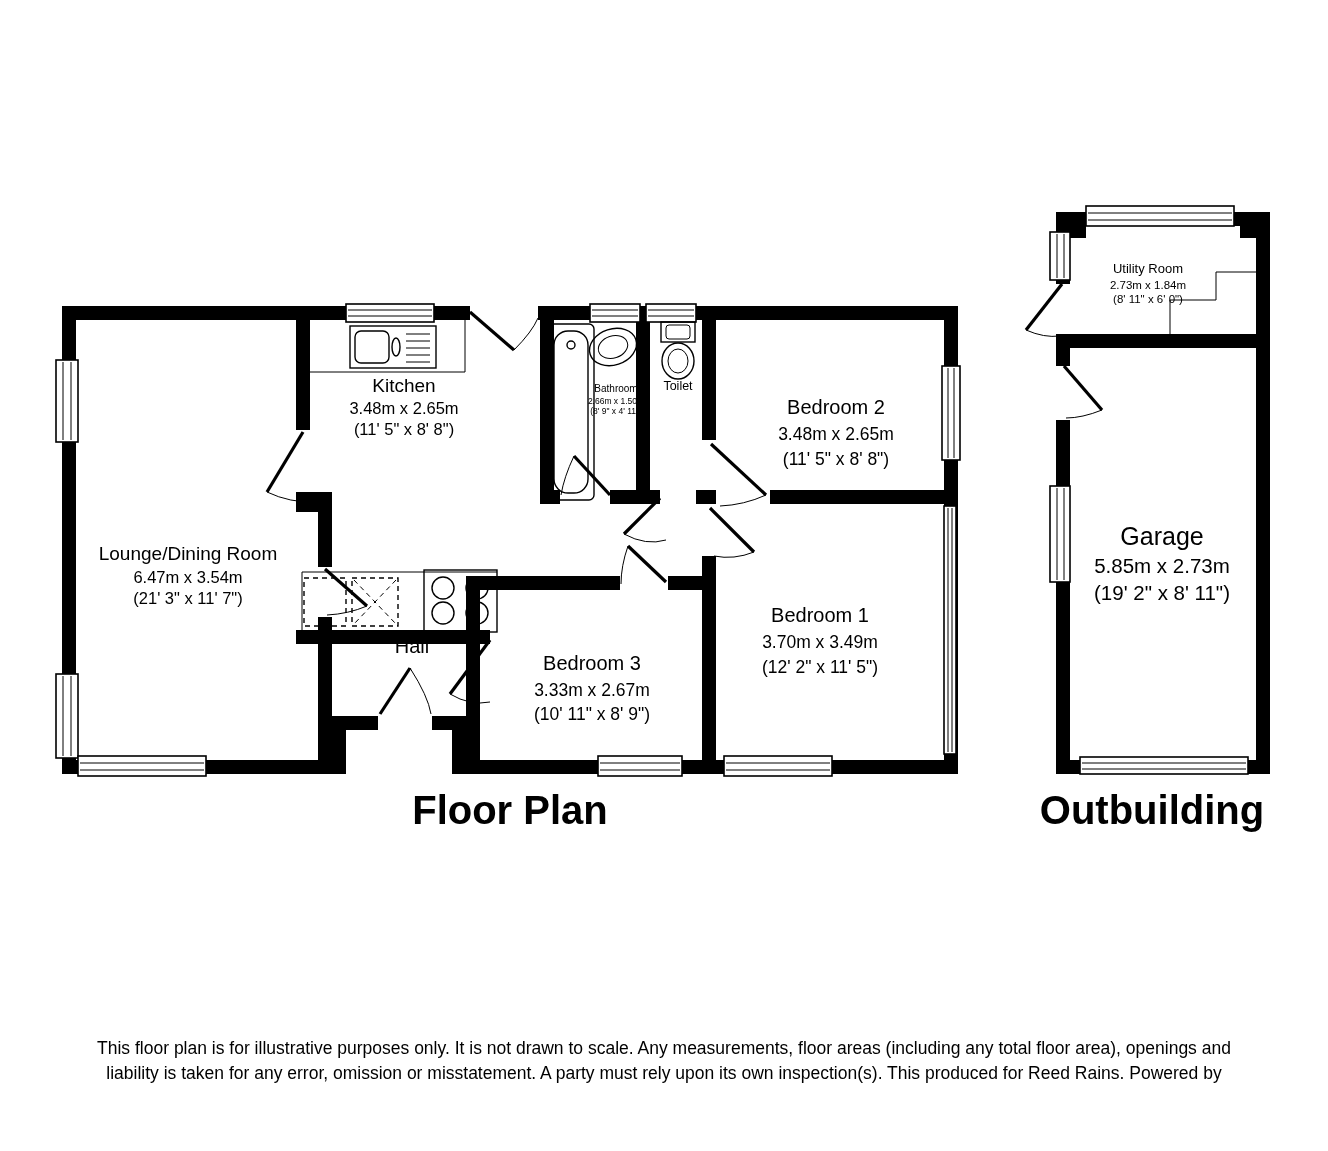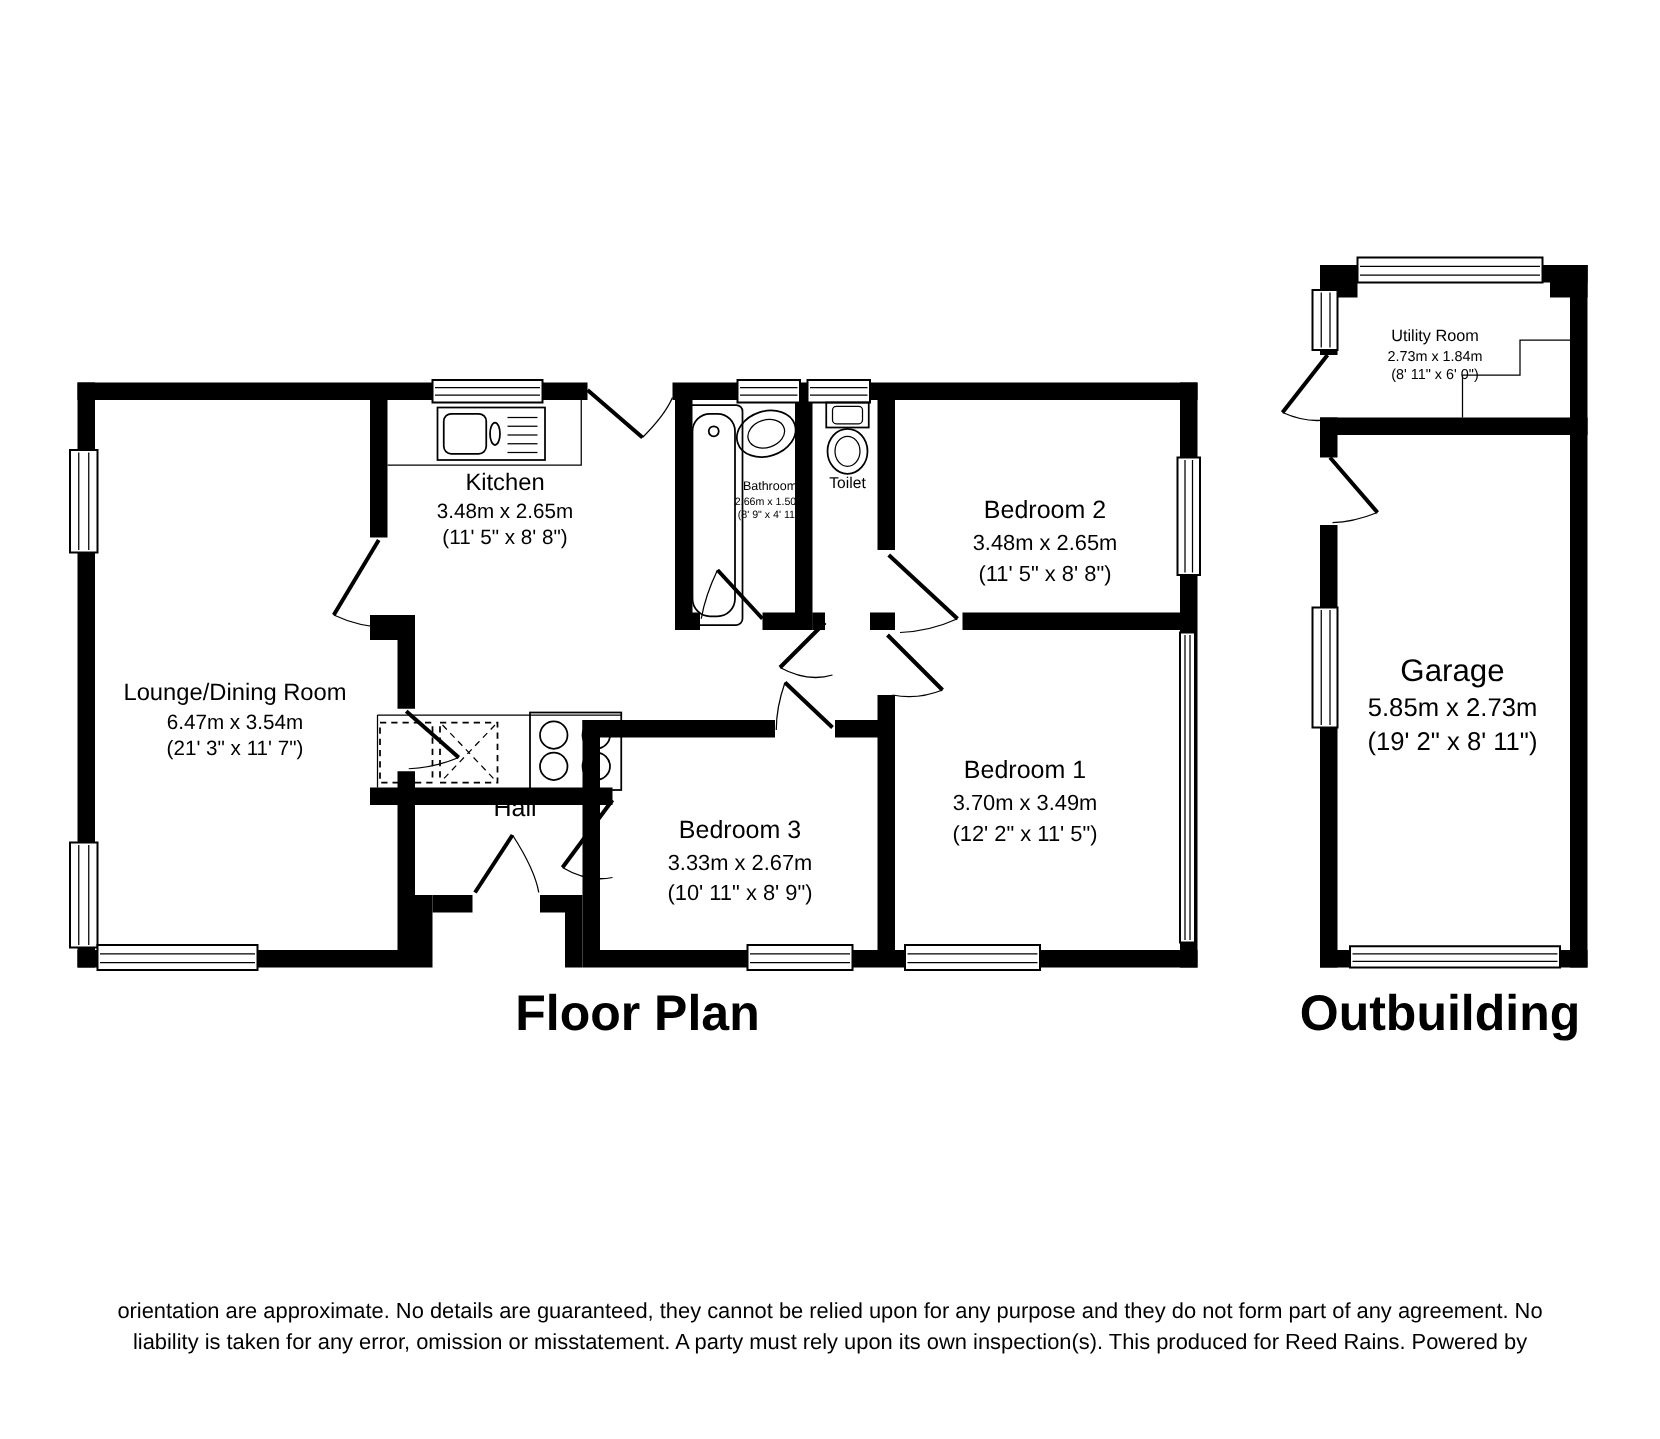--- a/index.html
+++ b/index.html
@@ -297,17 +297,17 @@
     <text class="garage-dim" x="1162" y="573" text-anchor="middle">5.85m x 2.73m</text>
     <text class="garage-dim" x="1162" y="600" text-anchor="middle">(19' 2" x 8' 11")</text>
   </g>
 
   <text class="section-title" x="510" y="824" text-anchor="middle">Floor Plan</text>
   <text class="section-title" x="1152" y="824" text-anchor="middle">Outbuilding</text>
 </svg>
 
   
   <div class="disclaimer">
-    <div>orientation are approximate. No details are guaranteed, they cannot be relied upon for any purpose and they do not form part of any agreement. No</div>
+    <div>This floor plan is for illustrative purposes only. It is not drawn to scale. Any measurements, floor areas (including any total floor area), openings and</div>
     <div>liability is taken for any error, omission or misstatement. A party must rely upon its own inspection(s). This produced for Reed Rains. Powered by</div>
   </div>
 
 </div>
 
 </body></html>

